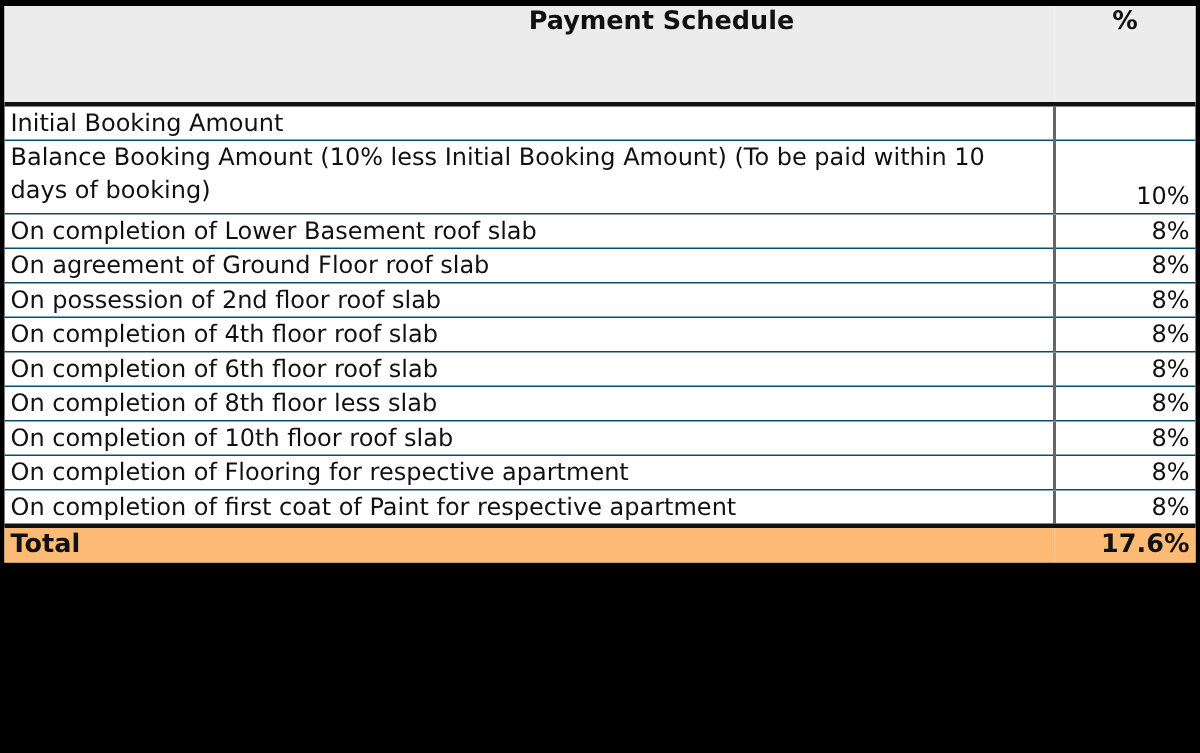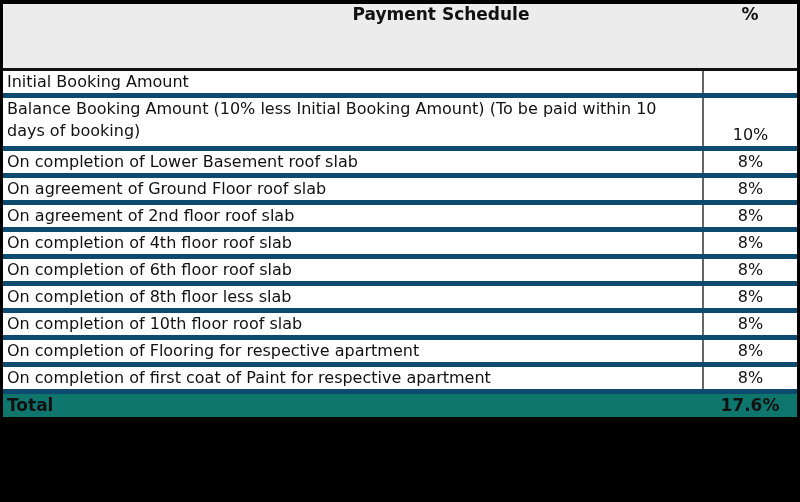--- a/index.html
+++ b/index.html
@@ -5,35 +5,35 @@
   html, body { margin: 0; padding: 0; background: #000; }
   body { width: 800px; height: 502px; overflow: hidden; font-family: "DejaVu Sans", sans-serif; color: #111; }
   .wrap { position: absolute; left: 0; top: 1px; width: 800px; height: 502px; background: #000; }
   table.sched {
     position: absolute; left: 3px; top: 3px; width: 794px;
     border-collapse: collapse; background: #fff;
     font-size: 16px;
   }
   table.sched td, table.sched th { padding: 0 4px; vertical-align: top; }
   .col-desc { width: 690px; }
-  .col-pct { width: 96px; text-align: center; }
+  .col-pct { width: 96px; text-align: right; }
   thead th {
     background: #ececec; height: 64px; font-weight: bold; font-size: 17px;
     vertical-align: middle; border-bottom: 3px solid #111;
   }
   thead th.col-desc { text-align: center; padding-left: 180px; }
   thead th.col-pct { text-align: center; }
-  tbody td { border-bottom: 5px solid #0c4a6e; line-height: 22px; }
+  tbody td { border-bottom: 1px solid #0c4a6e; line-height: 22px; }
   tbody td.col-pct { border-left: 2px solid #666; }
   tr.r-short td { height: 22px; }
   tr.r-tall td { height: 48px; }
   tr.r-tall td.col-pct { vertical-align: bottom; }
   tr.r-post td.col-desc { padding-top: 6px; }
   tr.total td {
-    background: #0f766e; font-weight: bold; font-size: 17px;
+    background: #fdba74; font-weight: bold; font-size: 17px;
     border-top: 3px solid #111; border-bottom: none; height: 23px; line-height: 23px;
   }
   tr.total td.col-pct { border-left: none; }
 </style>
 </head>
 <body>
 
 <div class="wrap">
   <table class="sched">
     <thead>
@@ -53,21 +53,21 @@
       </tr>
       <tr class="r-short">
         <td class="col-desc">On completion of Lower Basement roof slab</td>
         <td class="col-pct">8%</td>
       </tr>
       <tr class="r-short">
         <td class="col-desc">On agreement of Ground Floor roof slab</td>
         <td class="col-pct">8%</td>
       </tr>
       <tr class="r-short">
-        <td class="col-desc">On agreement of 2nd floor roof slab</td>
+        <td class="col-desc">On possession of 2nd floor roof slab</td>
         <td class="col-pct">8%</td>
       </tr>
       <tr class="r-short">
         <td class="col-desc">On completion of 4th floor roof slab</td>
         <td class="col-pct">8%</td>
       </tr>
       <tr class="r-short">
         <td class="col-desc">On completion of 6th floor roof slab</td>
         <td class="col-pct">8%</td>
       </tr>

